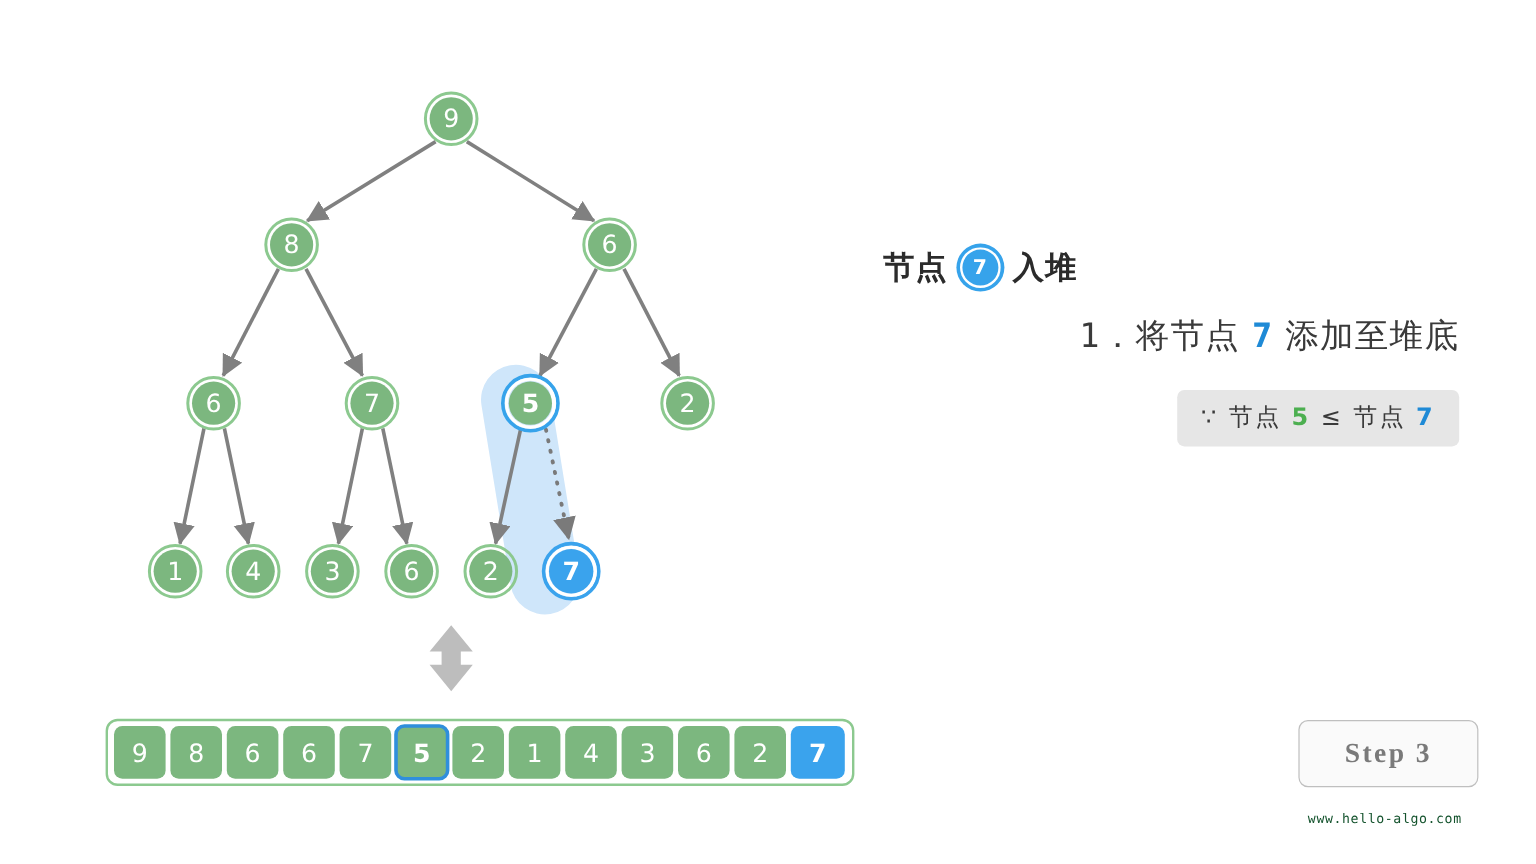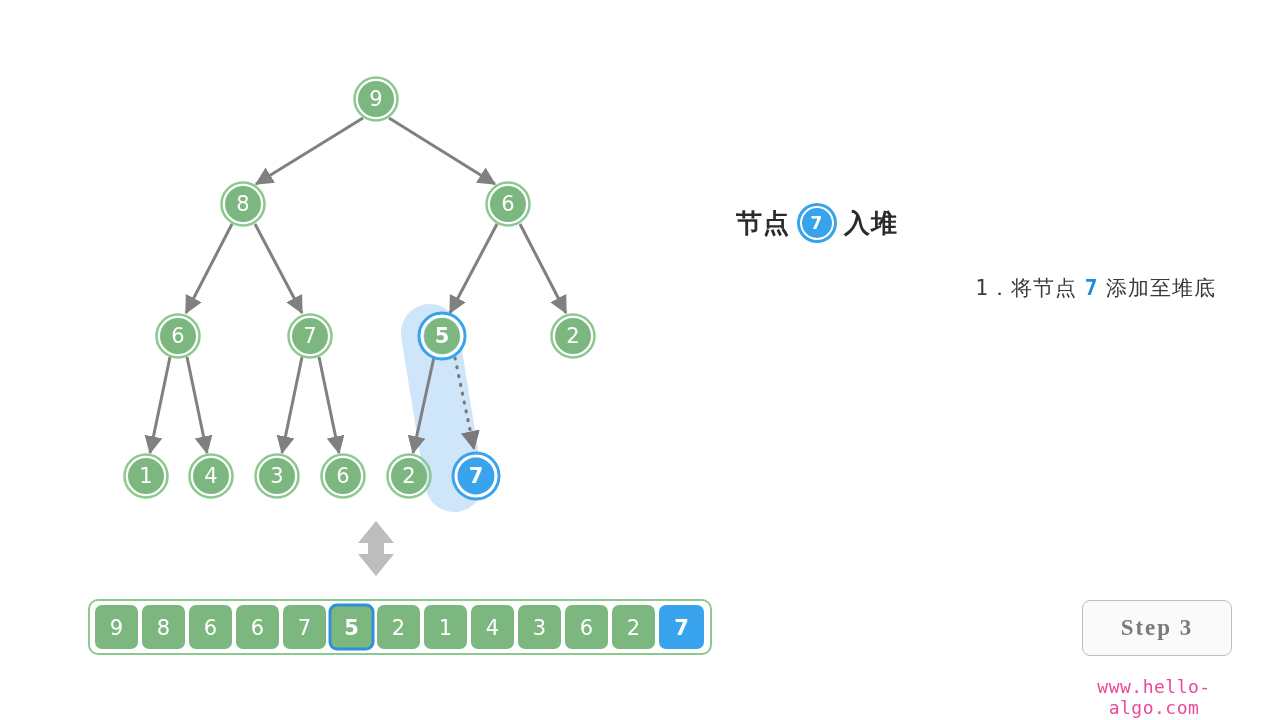--- a/index.html
+++ b/index.html
@@ -70,25 +70,25 @@
     border-radius: 50%;
     background: #36a3eb;
     box-shadow: 0 0 0 2px #ffffff inset, 0 0 0 3px #36a3eb;
     color: #ffffff;
     font-size: 17px;
     font-weight: bold;
     margin: 0 10px;
     flex: none;
   }
   .step-line {
-    font-size: 21px;
+    font-size: 28px;
     color: #3a3a3a;
     letter-spacing: 1px;
     white-space: pre;
-    margin-top: 28px;
+    margin-top: 15px;
     font-family: "DejaVu Sans Mono", "Liberation Mono", monospace;
   }
   .step-line .cjk { font-family: "DejaVu Sans", "Liberation Sans", sans-serif; }
   .blue-num { color: #1f8ad6; font-weight: bold; }
   .green-num { color: #4caf50; font-weight: bold; }
   #hint-box {
     display: inline-block;
     margin-top: 26px;
     background: #e6e6e6;
     border-radius: 6px;
@@ -118,22 +118,22 @@
     color: #7a7a7a;
     letter-spacing: 2px;
   }
   #watermark {
     position: absolute;
     left: 1074px;
     top: 676px;
     width: 160px;
     text-align: center;
     font-family: "DejaVu Sans Mono", "Liberation Mono", monospace;
-    font-size: 18px;
-    color: #ec4899;
+    font-size: 11px;
+    color: #14532d;
     letter-spacing: 0.5px;
   }
 </style>
 </head>
 <body>
 
 <div id="stage">
 
   <svg class="diagram" viewBox="0 0 1280 720">
     <defs>
@@ -310,18 +310,19 @@
 
     <div id="panel-title">
       <span class="t-word">节点</span>
       <span class="title-badge">7</span>
       <span class="t-word">入堆</span>
     </div>
 
     <div class="step-line"><span>1．</span><span class="cjk">将节点 </span><span class="blue-num">7</span><span class="cjk"> 添加至堆底</span></div>
 
 
+    <div id="hint-box"><span>∵</span><span> </span><span>节点</span><span> </span><span class="green-num">5</span><span> </span><span>≤</span><span> </span><span>节点</span><span> </span><span class="blue-num">7</span></div>
   </div>
 
   <div id="step-badge">Step 3</div>
   <div id="watermark">www.hello-algo.com</div>
 
 </div>
 
 </body></html>

